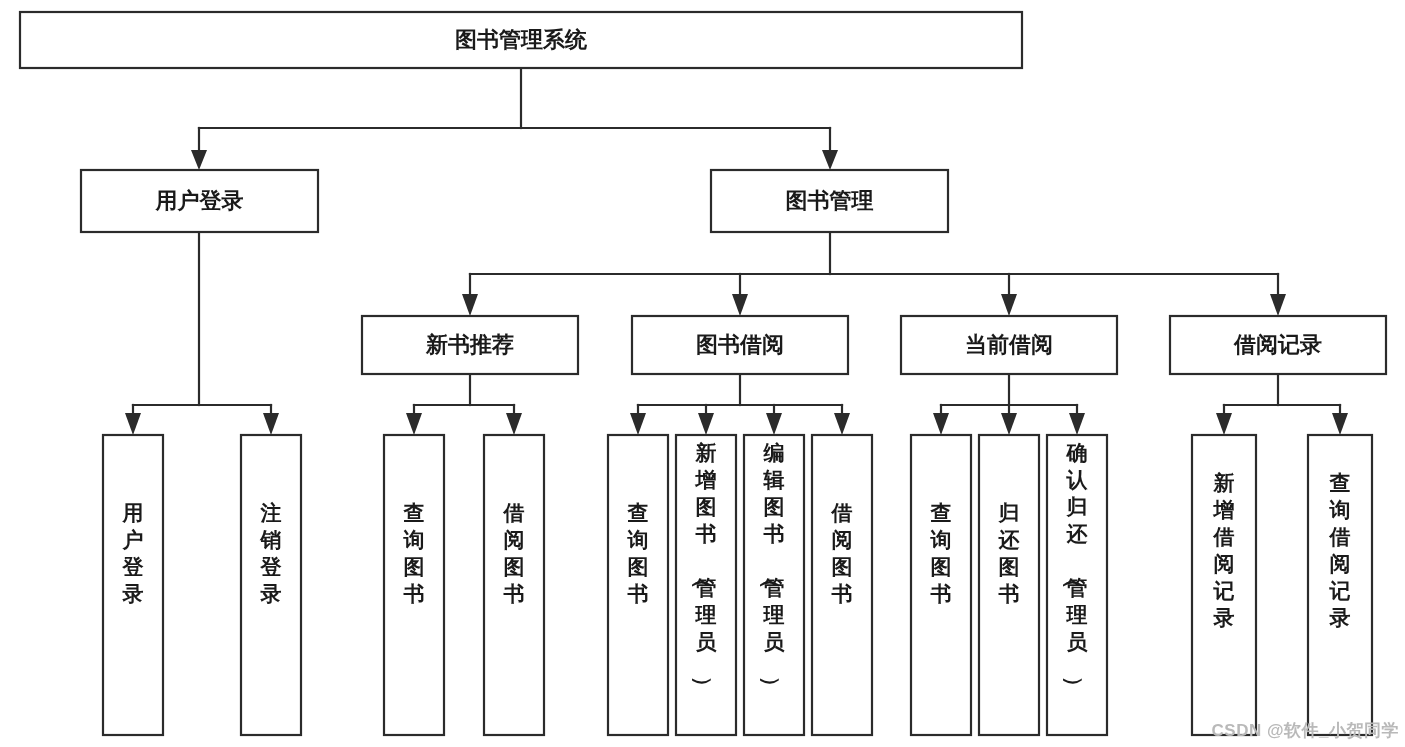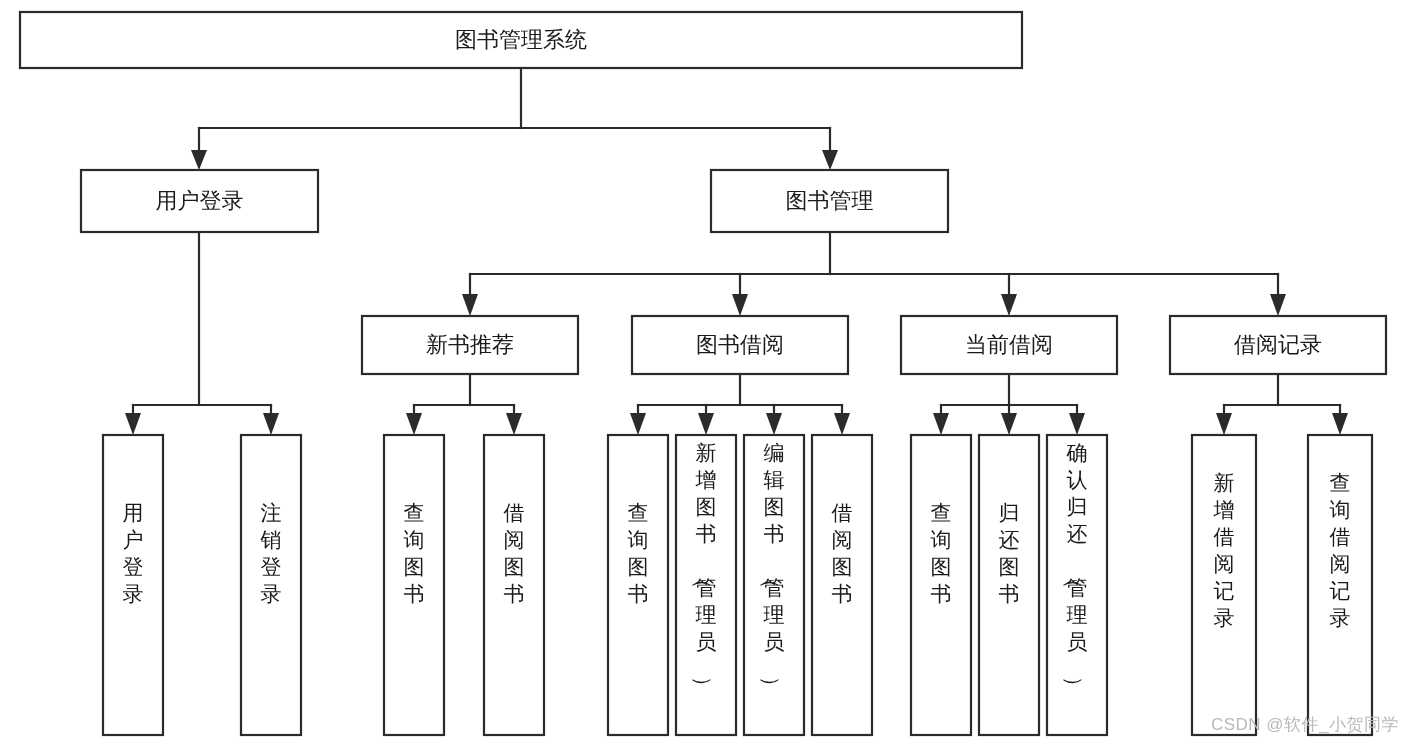--- a/index.html
+++ b/index.html
@@ -10,20 +10,21 @@
   body {
     width: 1405px;
     height: 747px;
     font-family: "Liberation Sans", "DejaVu Sans", sans-serif;
     overflow: hidden;
   }
   #diagram-root {
     position: relative;
     width: 1405px;
     height: 747px;
+    font-weight: bold;
   }
   svg.canvas {
     position: absolute;
     top: 0;
     left: 0;
     width: 1405px;
     height: 747px;
   }
   .node-box {
     fill: #ffffff;
@@ -48,21 +49,21 @@
   }
   .node-label-v {
     font-family: "Liberation Sans", "DejaVu Sans", sans-serif;
     font-size: 21px;
     fill: #1a1a1a;
     text-anchor: middle;
   }
   .watermark {
     position: absolute;
     right: 6px;
-    bottom: 11px;
+    bottom: 5px;
     font-family: "Liberation Sans", "DejaVu Sans", sans-serif;
     font-size: 17px;
     color: #b9b9b9;
     letter-spacing: 0.5px;
     white-space: nowrap;
     user-select: none;
     margin-left: 16px;
   }
 </style>
 </head>

